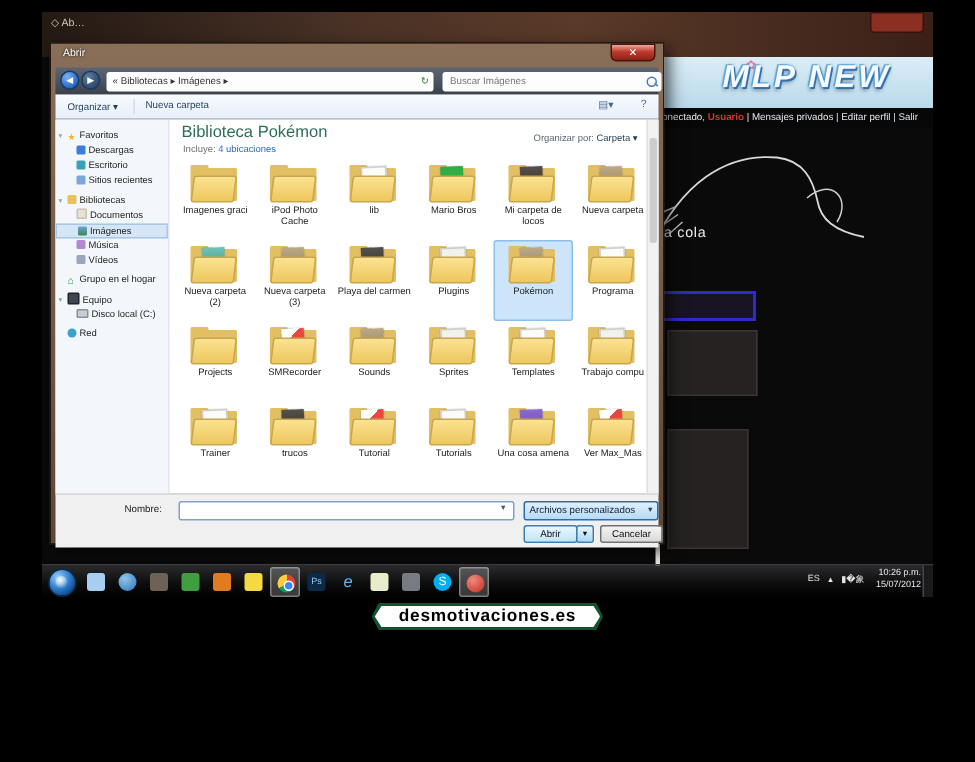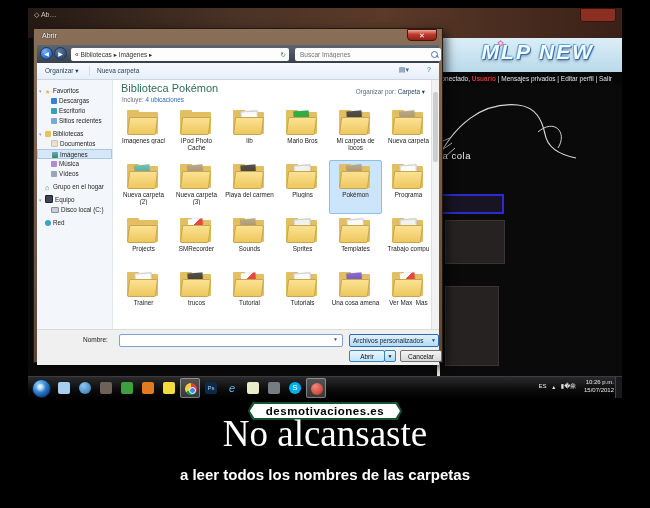--- a/index.html
+++ b/index.html
@@ -490,15 +490,13 @@
           <div>15/07/2012</div>
         </div>
       </div>
       <div id="show-desktop"></div>
     </div>
   </div>
 
   <div id="watermark">
     <div class="inner">desmotivaciones.es</div>
   </div>
-  <div id="cap-title">No alcansaste</div>
-  <div id="cap-sub">a leer todos los nombres de las carpetas</div>
 </div>
 
 </body></html>

